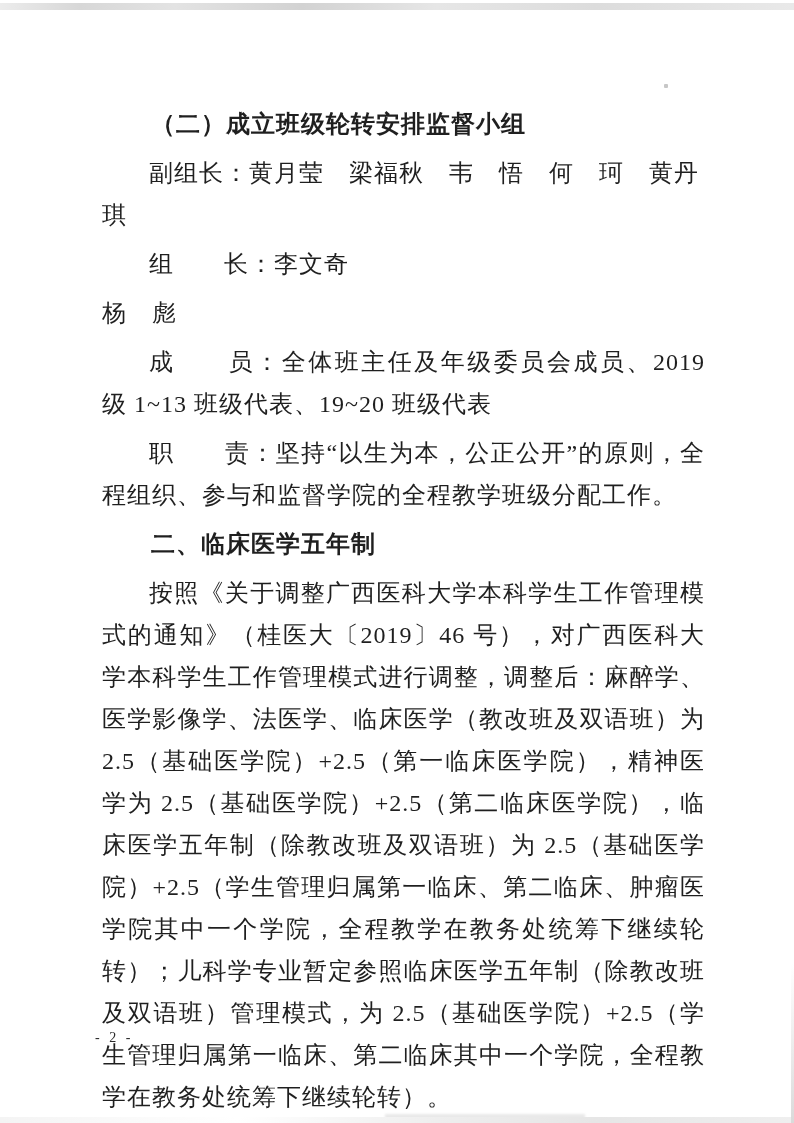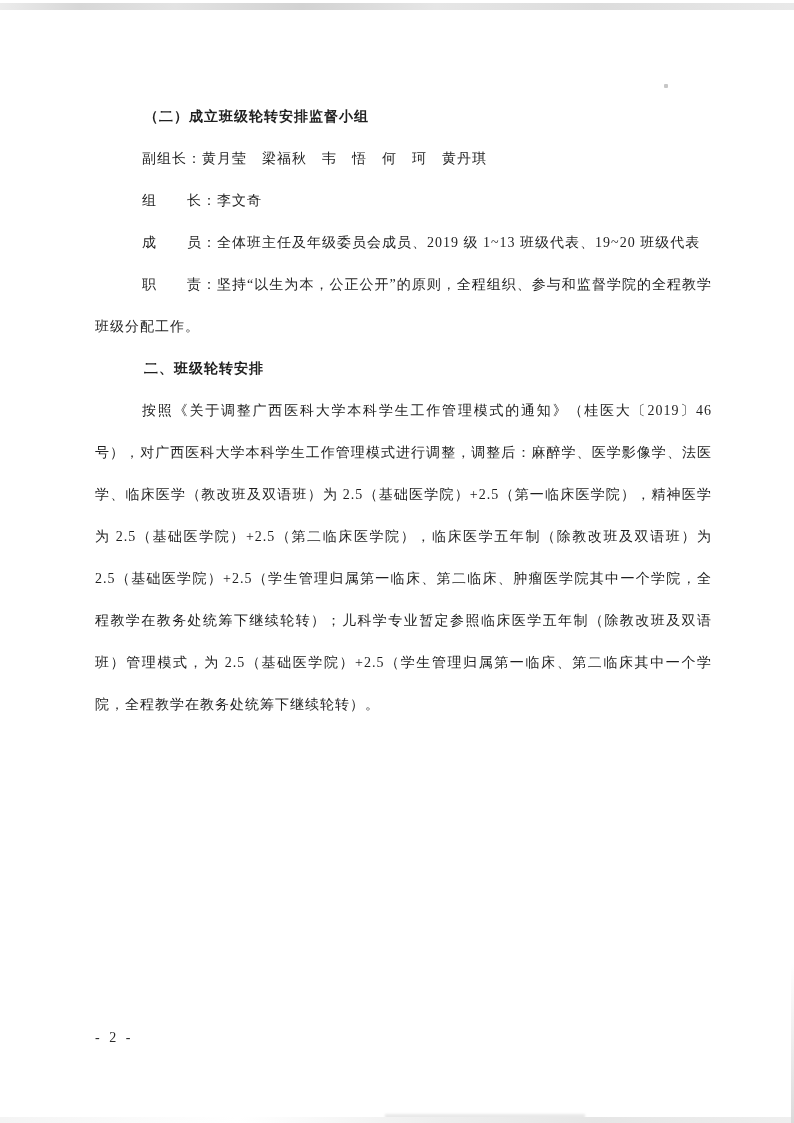--- a/index.html
+++ b/index.html
@@ -70,23 +70,23 @@
     top: 96px;
     left: 95px;
     width: 617px;
     font-size: 21px;
     line-height: 42px;
     letter-spacing: 1px;
     text-align: justify;
     text-justify: inter-character;
   }
   .content p, .content h2 {
-    margin: 0;
+    margin: 7px;
     padding: 0;
-    font-size: 14px;
+    font-size: 24px;
     line-height: 42px;
   }
   .heading {
     font-weight: bold;
     text-indent: 49px;
     text-align: left;
   }
   .kv-line {
     text-indent: 47px;
     text-align: left;
@@ -116,26 +116,27 @@
 <div class="scan-band-top"></div>
 <div class="scan-speck"></div>
 
 <main class="content">
   <h2 class="heading">（二）成立班级轮转安排监督小组</h2>
 
   <p class="kv-line">副组长：黄月莹　梁福秋　韦　悟　何　珂　黄丹琪</p>
 
   <p class="kv-line">组　　长：李文奇</p>
 
+  <p class="hang-line">杨　彪</p>
 
   <p class="para">成　　员：全体班主任及年级委员会成员、2019 级 1~13 班级代表、19~20 班级代表</p>
 
   <p class="para">职　　责：坚持“以生为本，公正公开”的原则，全程组织、参与和监督学院的全程教学班级分配工作。</p>
 
-  <h2 class="heading">二、班级轮转安排</h2>
+  <h2 class="heading">二、临床医学五年制</h2>
 
   <p class="para">按照《关于调整广西医科大学本科学生工作管理模式的通知》（桂医大〔2019〕46 号），对广西医科大学本科学生工作管理模式进行调整，调整后：麻醉学、医学影像学、法医学、临床医学（教改班及双语班）为 2.5（基础医学院）+2.5（第一临床医学院），精神医学为 2.5（基础医学院）+2.5（第二临床医学院），临床医学五年制（除教改班及双语班）为 2.5（基础医学院）+2.5（学生管理归属第一临床、第二临床、肿瘤医学院其中一个学院，全程教学在教务处统筹下继续轮转）；儿科学专业暂定参照临床医学五年制（除教改班及双语班）管理模式，为 2.5（基础医学院）+2.5（学生管理归属第一临床、第二临床其中一个学院，全程教学在教务处统筹下继续轮转）。</p>
 
 </main>
 
 <div class="page-number">- 2 -</div>
 
 <div class="scan-smudge-bottom"></div>
 <div class="scan-band-bottom"></div>
 <div class="scan-edge-right"></div>

